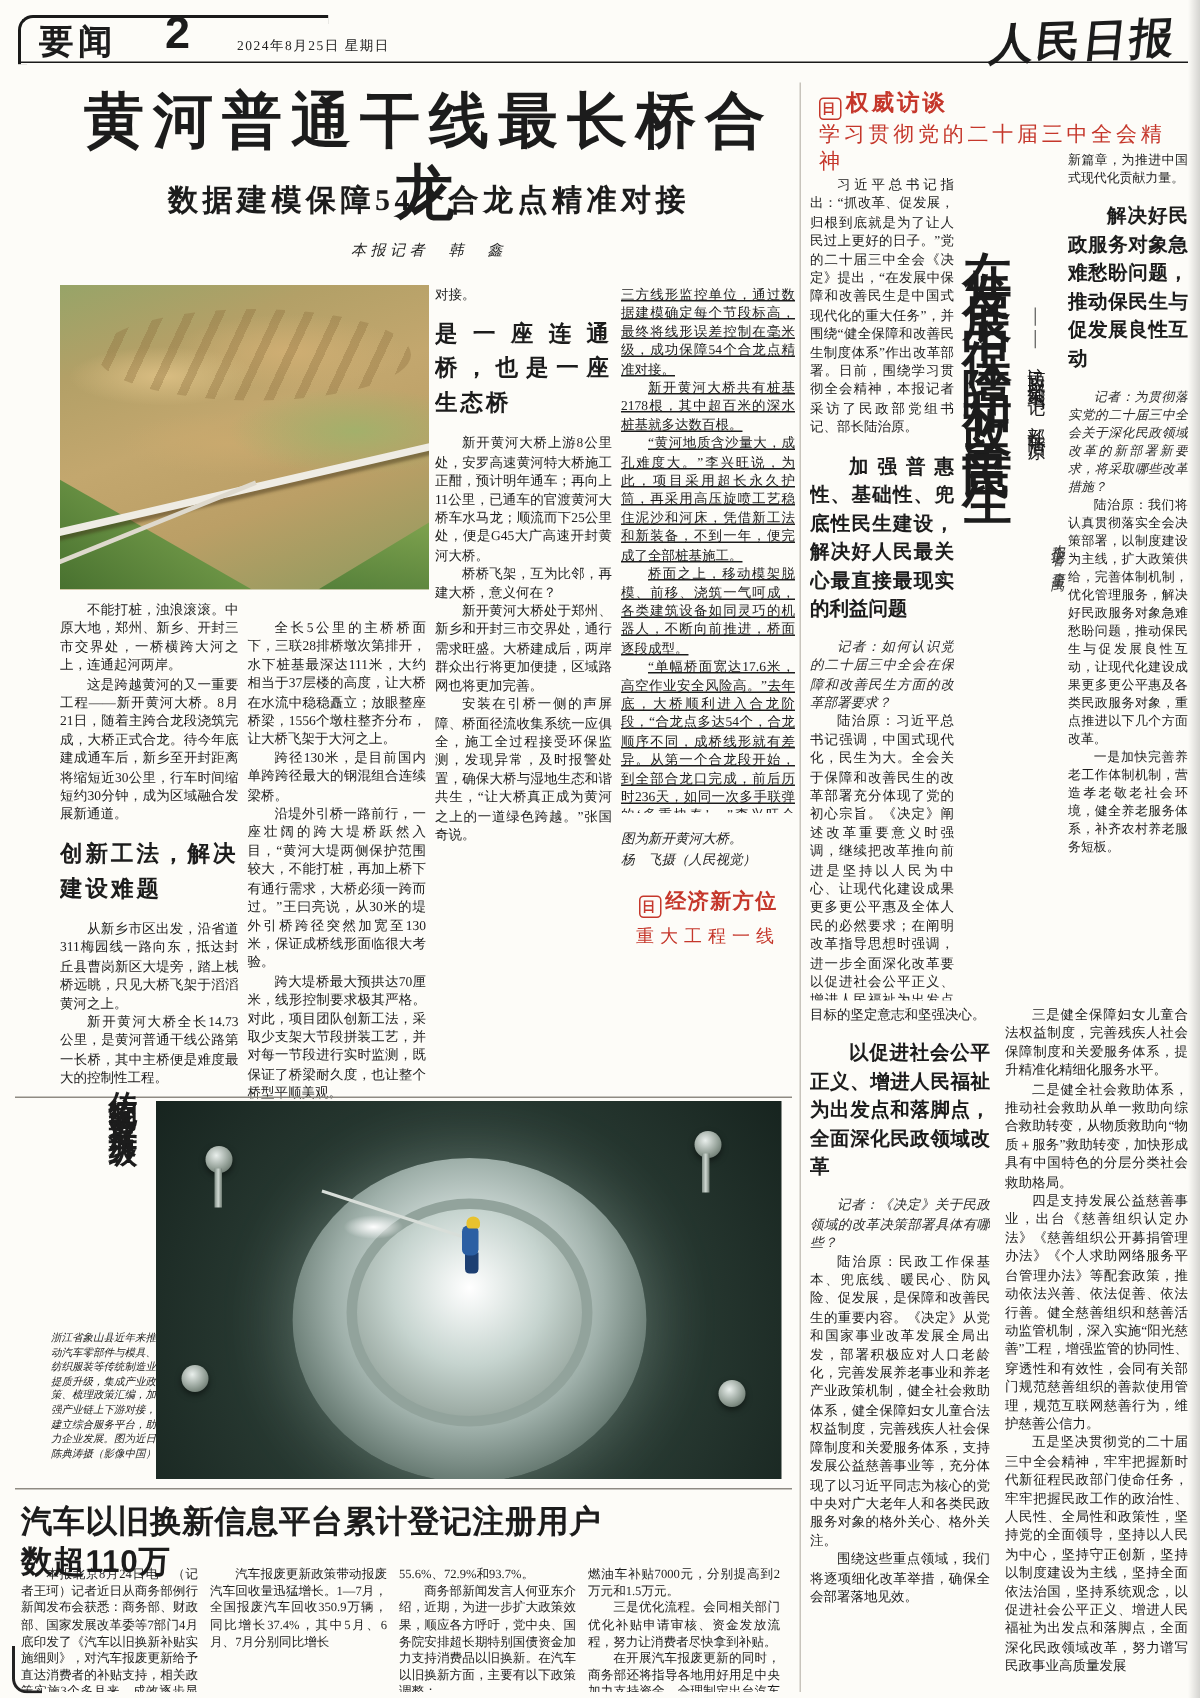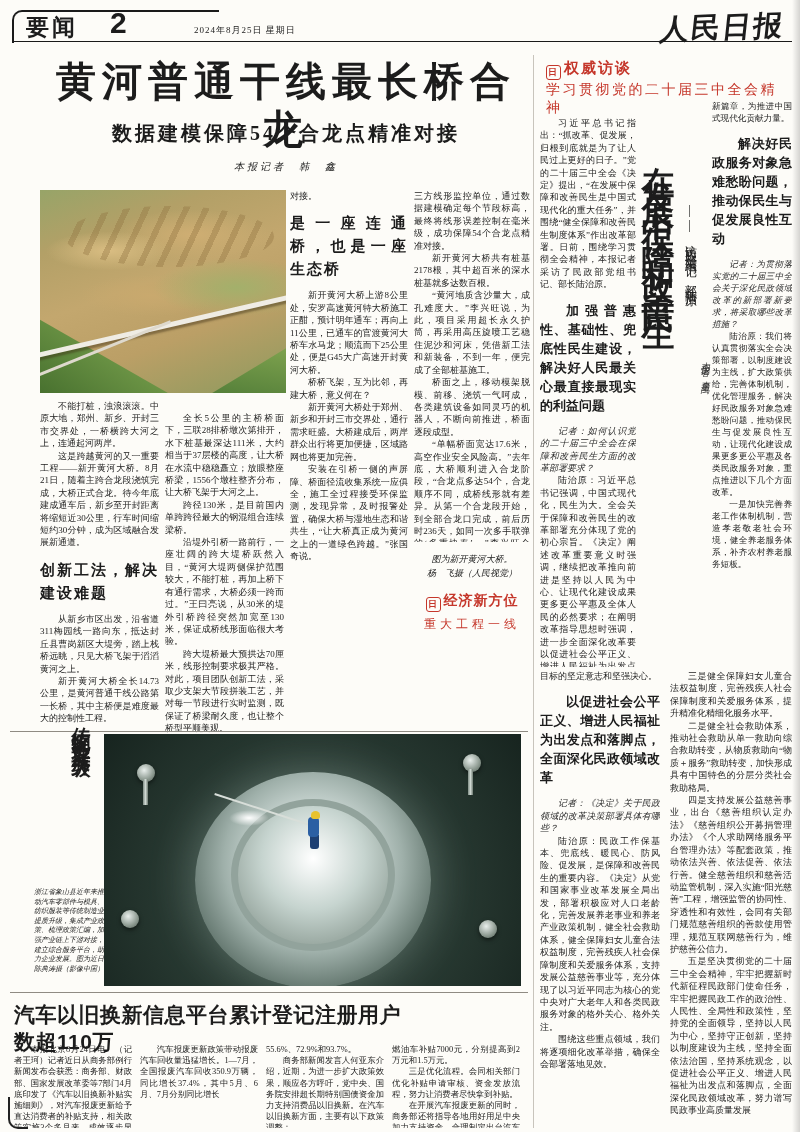--- a/index.html
+++ b/index.html
@@ -8,40 +8,40 @@
   .abs{position:absolute;}
   .sans{font-family:"Liberation Sans","DejaVu Sans",sans-serif;}
   .edge-shadow{right:0;top:0;width:8px;height:100%;background:linear-gradient(90deg,rgba(0,0,0,0),rgba(0,0,0,.16));}
   .corner-bl{left:8px;bottom:3px;width:18px;height:30px;border-left:2px solid #222;border-bottom:2px solid #222;border-radius:0 0 0 10px;}
 
   
   .bracket{left:12px;top:10px;width:205px;height:31px;border-left:2px solid #1a1a1a;border-top:2px solid #1a1a1a;border-radius:10px 0 0 0;}
   .masthead-rule{left:12px;top:41px;width:780px;border-top:1.6px solid #1a1a1a;}
   .section-label{left:26px;top:12px;font-size:23px;font-weight:900;letter-spacing:3px;}
   .page-no{left:110px;top:6px;font-size:30px;font-weight:700;}
-  .date-line{left:158px;top:24px;font-size:9px;letter-spacing:1px;color:#222;margin-left:36px;}
+  .date-line{left:158px;top:24px;font-size:9px;letter-spacing:1px;color:#222;}
   .paper-logo{right:16px;top:8px;font-size:29px;font-weight:900;transform:skewX(-8deg) rotate(-2deg);letter-spacing:2px;}
 
   
   .b-headline{left:40px;top:57px;width:492px;text-align:center;font-size:40px;font-weight:900;letter-spacing:6px;line-height:1.2;}
   .b-subhead{left:40px;top:120px;width:492px;text-align:center;font-size:20px;font-weight:700;letter-spacing:3px;}
   .b-byline{left:40px;top:160px;width:492px;text-align:center;font-size:10px;font-style:italic;letter-spacing:3px;color:#222;}
   .col{overflow:hidden;font-size:9px;line-height:12.4px;text-align:justify;}
   .col p{margin:0;}
   .para{text-indent:2em;}
   .noindent{text-indent:0;}
   .q{font-style:italic;color:#2b2b2b;}
   .sec-head{font-size:15px;font-weight:700;letter-spacing:2px;line-height:23px;margin:9px 0 9px 0 !important;text-indent:0;font-family:"Liberation Sans","DejaVu Sans",sans-serif;}
   .lead-bold{font-size:13px;font-weight:700;line-height:19px;margin:10px 0 10px 0 !important;text-indent:2em;font-family:"Liberation Sans","DejaVu Sans",sans-serif;}
   .c1{left:40px;top:400px;width:119px;height:328px;}
   .c2{left:165px;top:400px;width:119px;height:328px;margin-top:12px;}
   .c3{left:290px;top:190px;width:118px;height:538px;}
   .c4{left:414px;top:190px;width:116px;height:538px;}
-  .c4-flow{max-height:352px;overflow:hidden;}
-  .photo-caption{margin-top:10px;text-align:center;font-size:9px;line-height:14px;font-style:italic;color:#222;}
+  .c4-flow{max-height:352px;overflow:hidden;text-decoration:underline;}
+  .photo-caption{margin-top:10px;text-align:left;font-size:9px;line-height:14px;font-style:italic;color:#222;}
   .badge{margin-top:14px;text-align:center;color:#c5372b;}
   .badge-line1{font-size:14px;font-weight:900;letter-spacing:1px;font-family:"Liberation Sans","DejaVu Sans",sans-serif;}
   .badge-line2{font-size:12px;letter-spacing:4px;margin-top:6px;font-family:"Liberation Sans","DejaVu Sans",sans-serif;}
   .r-icon{display:inline-block;width:13px;height:13px;border:1.6px solid #c5372b;border-radius:3px;color:#c5372b;
           font-size:9px;line-height:13px;text-align:center;font-weight:700;vertical-align:-2px;margin-right:3px;}
 
   
   .photo-bridge{left:40px;top:190px;width:246px;height:203px;overflow:hidden;
     background:
       radial-gradient(ellipse 90px 28px at 28% 30%, #d9bd82 0%, rgba(217,189,130,0) 70%),

